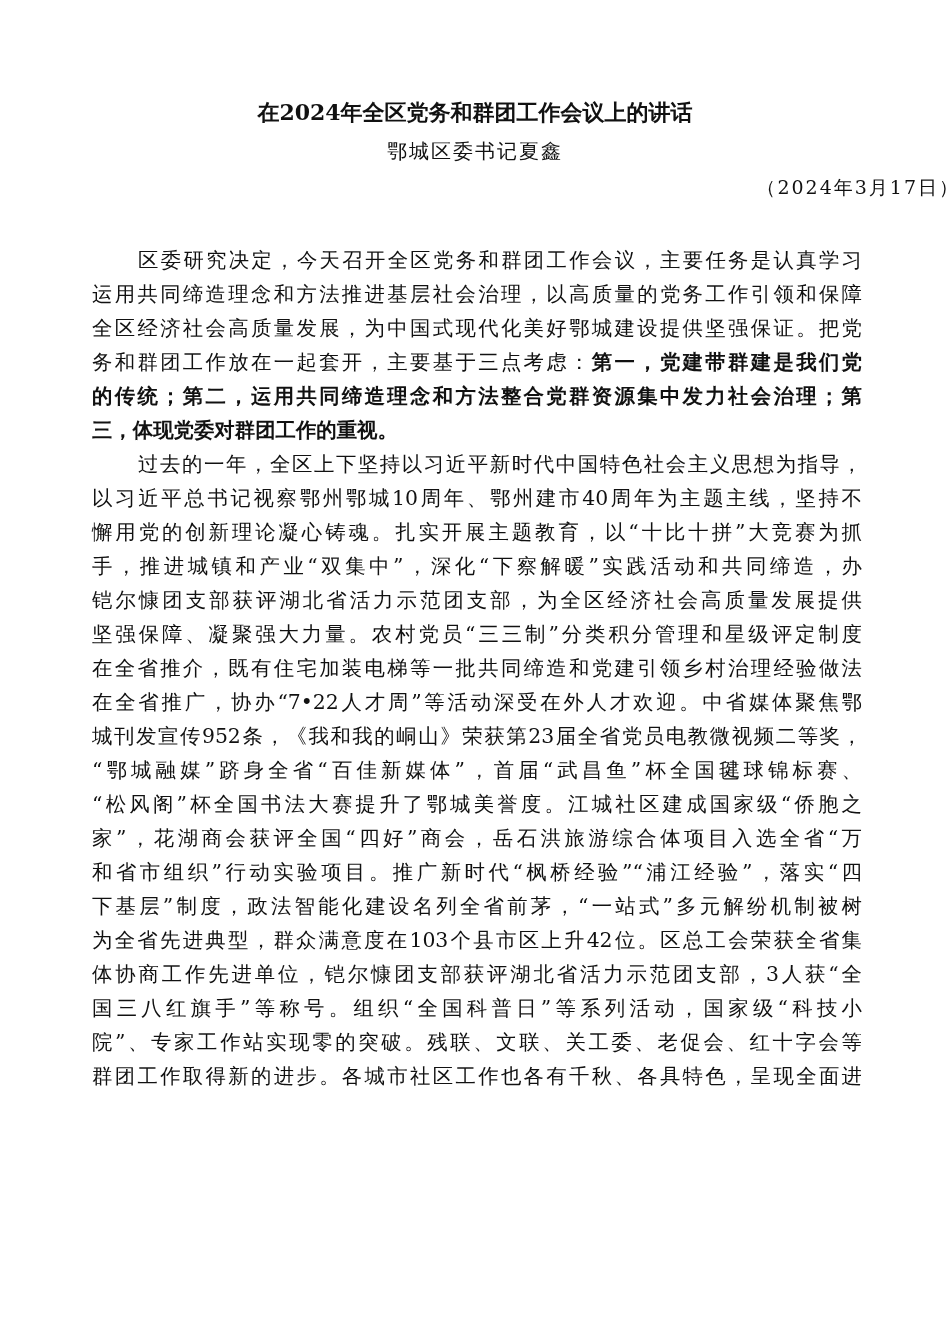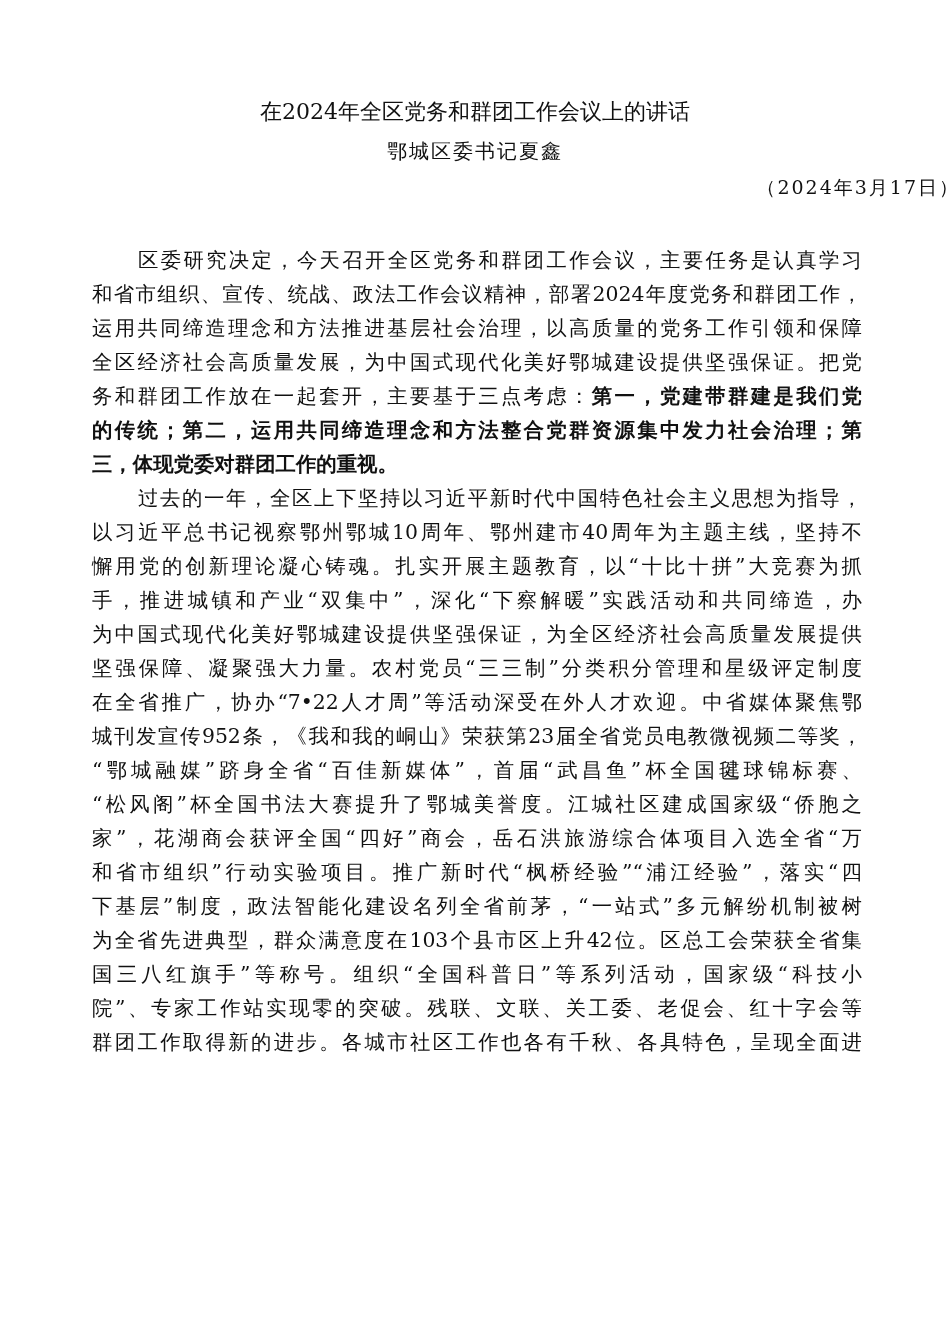--- a/index.html
+++ b/index.html
@@ -1,20 +1,20 @@
 <!DOCTYPE html>
 <html><head>
 <meta charset="utf-8">
 <style>
   html, body { margin: 0; padding: 0; background: #ffffff; }
   body { width: 950px; height: 1344px; position: relative; overflow: hidden;
          font-family: "DejaVu Serif", "Liberation Serif", serif; color: #111; }
   .page { position: absolute; left: 0; top: 0; width: 950px; height: 1344px; background: #fff; }
   .title { position: absolute; left: 0; width: 950px; top: 97px; text-align: center;
-           font-size: 22px; font-weight: normal; line-height: 30px; letter-spacing: 0px; }
+           font-size: 22px; font-weight: bold; line-height: 30px; letter-spacing: 0px; }
   .author { position: absolute; left: 0; width: 950px; top: 136px; text-align: center;
             font-size: 20px; line-height: 30px; letter-spacing: 2px; }
   .date { position: absolute; left: 0; width: 950px; top: 172px; text-align: right;
           font-size: 19px; line-height: 30px; letter-spacing: 2px; padding-left: 10px; }
   .body { position: absolute; left: 92px; top: 243px; width: 770px; }
   .line { height: 34px; line-height: 34px; font-size: 20.4px; white-space: nowrap;
           text-align: justify; text-align-last: justify; }
   .line.last { text-align-last: left; }
   .line.indent { padding-left: 46px; }
   .b { font-weight: bold; }
@@ -23,41 +23,42 @@
 <body>
 
 <div class="page">
   <div class="title">在2024年全区党务和群团工作会议上的讲话</div>
   <div class="author">鄂城区委书记夏鑫</div>
   <div class="date">（2024年3月17日）</div>
 
   <div class="body">
     <div>
       <div class="line indent">区委研究决定，今天召开全区党务和群团工作会议，主要任务是认真学习</div>
-      <div class="line">和省市组织、宣传、统战、政法工作会议精神，部署2024年度党务和群团工作，</div>
       <div class="line">运用共同缔造理念和方法推进基层社会治理，以高质量的党务工作引领和保障</div>
       <div class="line">全区经济社会高质量发展，为中国式现代化美好鄂城建设提供坚强保证。把党</div>
       <div class="line"><span>务和群团工作放在一起套开，主要基于三点考虑：</span><span class="b">第一，党建带群建是我们党</span></div>
       <div class="line b">的传统；第二，运用共同缔造理念和方法整合党群资源集中发力社会治理；第</div>
       <div class="line b last">三，体现党委对群团工作的重视。</div>
     </div>
 
     <div>
       <div class="line indent">过去的一年，全区上下坚持以习近平新时代中国特色社会主义思想为指导，</div>
       <div class="line">以习近平总书记视察鄂州鄂城10周年、鄂州建市40周年为主题主线，坚持不</div>
       <div class="line">懈用党的创新理论凝心铸魂。扎实开展主题教育，以“十比十拼”大竞赛为抓</div>
       <div class="line">手，推进城镇和产业“双集中”，深化“下察解暖”实践活动和共同缔造，办</div>
-      <div class="line">为中国式现代化美好鄂城建设提供坚强保证，为全区经济社会高质量发展提供</div>
+      <div class="line">铠尔慷团支部获评湖北省活力示范团支部，为全区经济社会高质量发展提供</div>
       <div class="line">坚强保障、凝聚强大力量。农村党员“三三制”分类积分管理和星级评定制度</div>
+      <div class="line">在全省推介，既有住宅加装电梯等一批共同缔造和党建引领乡村治理经验做法</div>
       <div class="line">在全省推广，协办“7•22人才周”等活动深受在外人才欢迎。中省媒体聚焦鄂</div>
       <div class="line">城刊发宣传952条，《我和我的峒山》荣获第23届全省党员电教微视频二等奖，</div>
       <div class="line">“鄂城融媒”跻身全省“百佳新媒体”，首届“武昌鱼”杯全国毽球锦标赛、</div>
       <div class="line">“松风阁”杯全国书法大赛提升了鄂城美誉度。江城社区建成国家级“侨胞之</div>
       <div class="line">家”，花湖商会获评全国“四好”商会，岳石洪旅游综合体项目入选全省“万</div>
       <div class="line">和省市组织”行动实验项目。推广新时代“枫桥经验”“浦江经验”，落实“四</div>
       <div class="line">下基层”制度，政法智能化建设名列全省前茅，“一站式”多元解纷机制被树</div>
       <div class="line">为全省先进典型，群众满意度在103个县市区上升42位。区总工会荣获全省集</div>
+      <div class="line">体协商工作先进单位，铠尔慷团支部获评湖北省活力示范团支部，3人获“全</div>
       <div class="line">国三八红旗手”等称号。组织“全国科普日”等系列活动，国家级“科技小</div>
       <div class="line">院”、专家工作站实现零的突破。残联、文联、关工委、老促会、红十字会等</div>
       <div class="line">群团工作取得新的进步。各城市社区工作也各有千秋、各具特色，呈现全面进</div>
     </div>
   </div>
 </div>
 
 </body></html>

